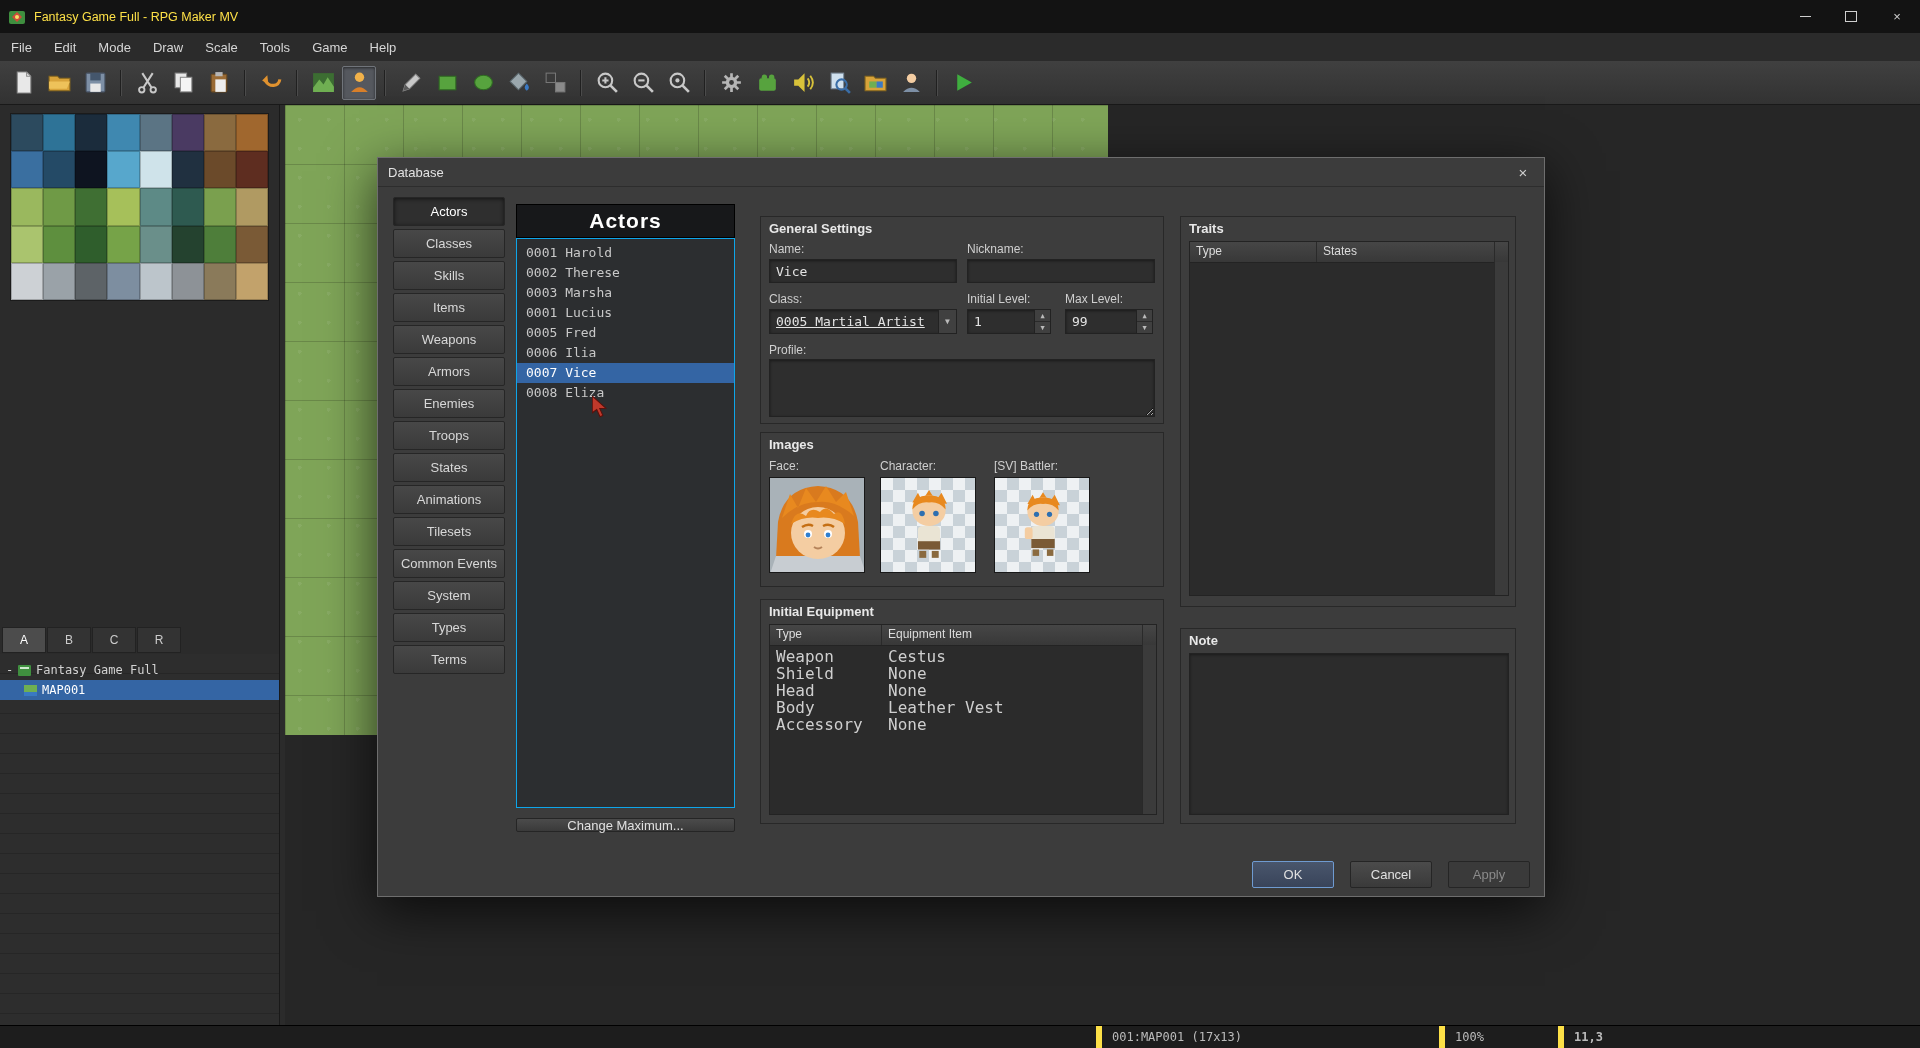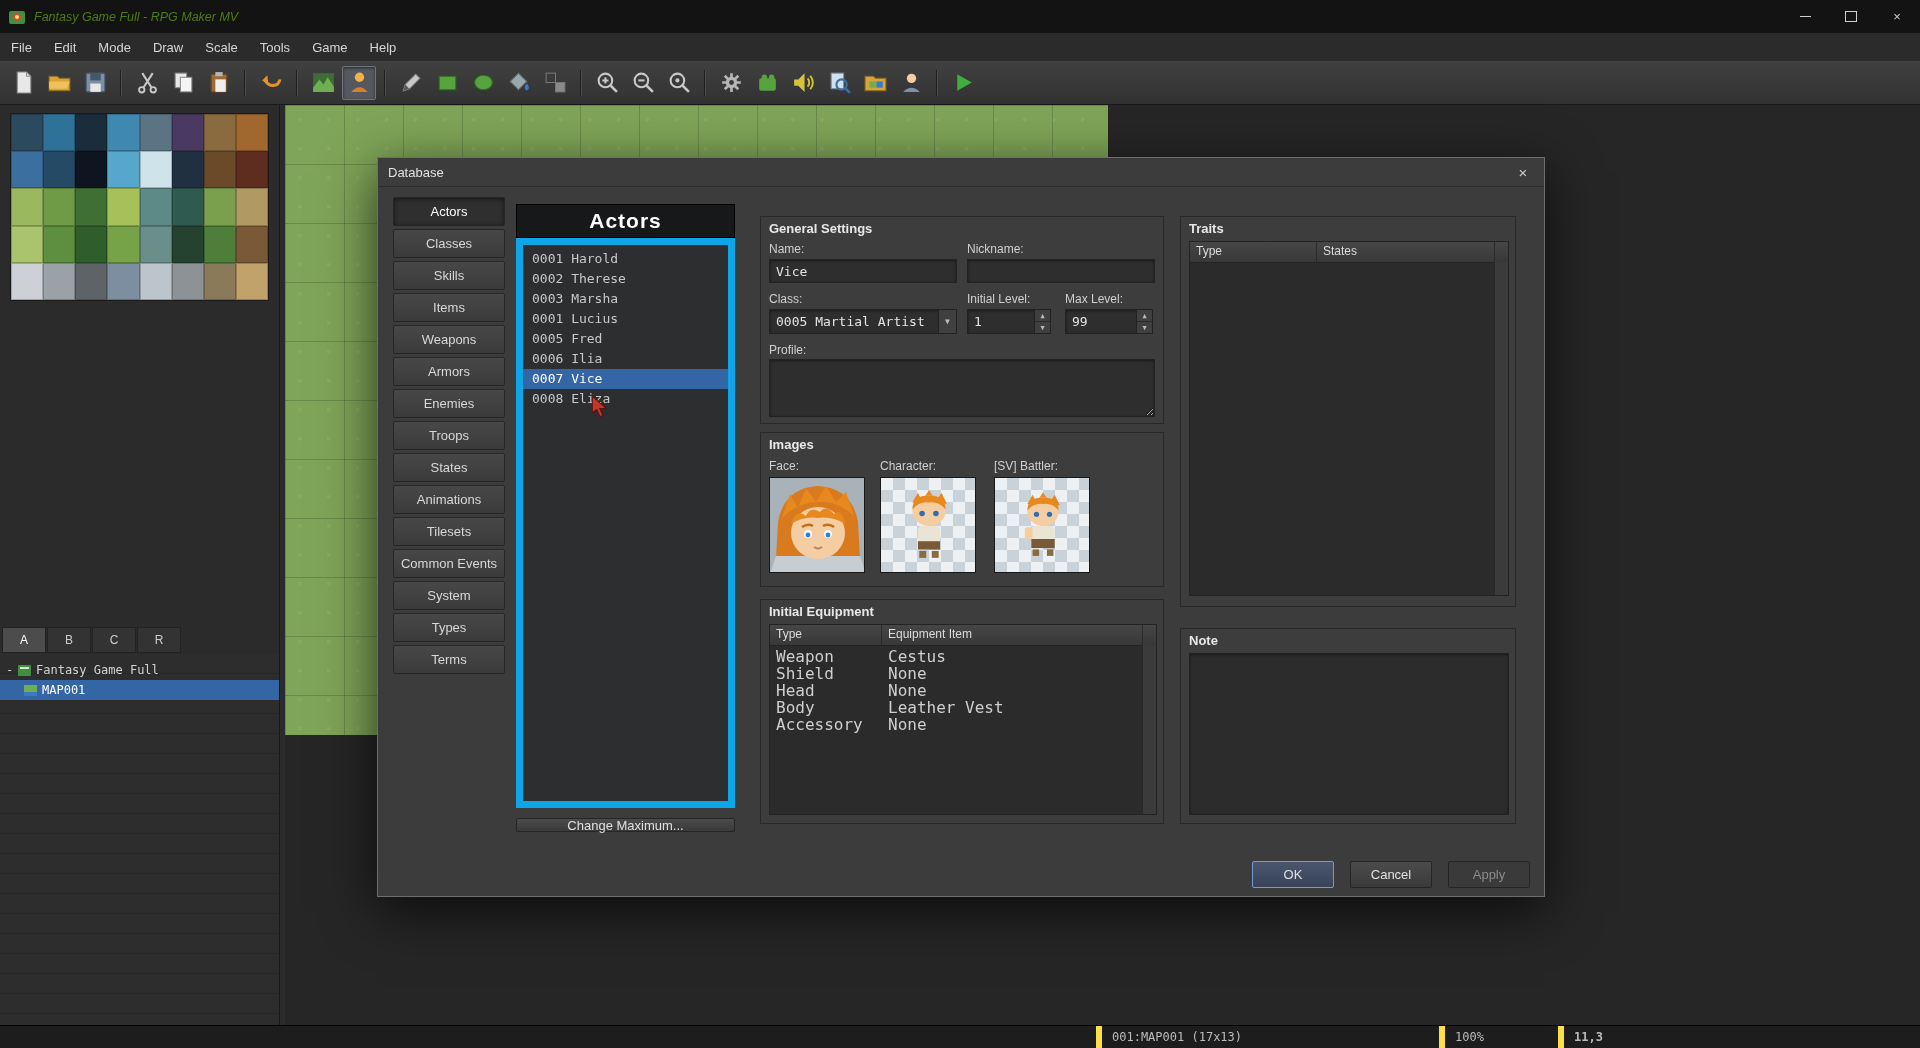--- a/index.html
+++ b/index.html
@@ -2,21 +2,21 @@
 <html><head>
 <meta charset="utf-8">
 <style>
   html,body{margin:0;padding:0;background:#555;}
   .screen{position:relative;width:1920px;height:1048px;background:#2b2b2b;overflow:hidden;
           font-family:"Liberation Sans",sans-serif;color:#ddd;font-size:13px;}
 
   
   .titlebar{position:absolute;left:0;top:0;width:1920px;height:33px;background:#131313;
             display:flex;align-items:center;border-bottom:1px solid #000;}
-  .titlebar .title{font-size:12.5px;color:#4d7c0f;margin-left:8px;font-style:italic;}
+  .titlebar .title{font-size:12.5px;color:#fde047;margin-left:8px;}
   .app-icon{width:18px;height:18px;margin-left:8px;display:flex;}
   .win-btns{margin-left:auto;display:flex;height:100%;}
   .win-btn{width:46px;height:100%;display:flex;align-items:center;justify-content:center;color:#cfcfcf;font-size:13px;}
   .win-max-glyph{width:10px;height:9px;border:1px solid #cfcfcf;display:block;}
   .win-min-glyph{width:11px;height:1px;background:#cfcfcf;display:block;}
 
   .menubar{position:absolute;left:0;top:33px;width:1920px;height:28px;background:#2b2b2b;
            border-bottom:1px solid #1f1f1f;display:flex;align-items:center;color:#d6d6d6;}
   .menubar span{padding:5px 11px;}
 
@@ -66,37 +66,37 @@
              color:#cfcfcf;font-size:15px;}
   .cat-tab{position:absolute;left:15px;width:112px;height:29px;background:linear-gradient(#484848,#3a3a3a);
            border:1px solid #262626;border-radius:2px;color:#d8d8d8;display:flex;align-items:center;
            justify-content:center;box-sizing:border-box;}
   .cat-tab.sel{background:#2f2f2f;box-shadow:inset 0 1px 4px rgba(0,0,0,.6);color:#fff;}
 
   .actors-header{position:absolute;left:138px;top:46px;width:219px;height:34px;background:#17181a;
                  border:1px solid #000;box-sizing:border-box;display:flex;align-items:center;justify-content:center;
                  font-size:21px;font-weight:bold;color:#fff;letter-spacing:1px;}
   .actors-list{position:absolute;left:138px;top:80px;width:219px;height:570px;background:#2c2e30;
-               border:7px solid #0ea5e9;box-sizing:border-box;padding-top:4px;
+               border:1px solid #0ea5e9;box-sizing:border-box;padding-top:4px;
                font-family:"DejaVu Sans Mono",monospace;font-size:13px;color:#c8c8c8;}
   .actor-row{height:20px;line-height:20px;padding-left:9px;white-space:nowrap;}
   .actor-row.sel{background:#3465a4;color:#fff;}
 
   .btn{background:linear-gradient(#4b4b4b,#3a3a3a);border:1px solid #252525;border-radius:2px;color:#e0e0e0;
        display:flex;align-items:center;justify-content:center;box-sizing:border-box;font-size:13px;}
   .btn.focus{background:linear-gradient(#49566c,#39445a);border-color:#6f9bd1;}
   .btn.disabled{color:#8b8b8b;background:#3a3a3a;}
 
   .group{position:absolute;background:#3d3d3d;border:1px solid #282828;box-sizing:border-box;}
   .gtitle{position:absolute;left:8px;top:4px;font-weight:bold;font-size:13px;color:#e8e8e8;}
   .flabel{position:absolute;font-size:12px;color:#cfcfcf;white-space:nowrap;}
   .finput{position:absolute;background:#2e2e2e;border:1px solid #222;box-shadow:inset 0 1px 3px rgba(0,0,0,.45);
           color:#e4e4e4;font-family:"DejaVu Sans Mono",monospace;font-size:13px;padding:0 6px;box-sizing:border-box;outline:none;}
   .combo{display:flex;align-items:center;padding:0;}
-  .combo .cval{flex:1;padding:0 6px;white-space:nowrap;overflow:hidden;}
+  .combo .cval{flex:1;padding:0 6px;white-space:nowrap;overflow:hidden;text-decoration:underline;}
   .combo .arrow{width:17px;height:100%;border-left:1px solid #222;background:#404040;display:flex;
                 align-items:center;justify-content:center;font-size:8px;color:#bbb;flex:none;}
   .spin{display:flex;padding:0;}
   .spin .val{flex:1;display:flex;align-items:center;padding:0 6px;}
   .spin .sbtns{width:15px;display:flex;flex-direction:column;border-left:1px solid #222;flex:none;}
   .spin .sbtns div{flex:1;background:#404040;font-size:7px;color:#bbb;display:flex;align-items:center;justify-content:center;}
   .spin .sbtns div:first-child{border-bottom:1px solid #2a2a2a;}
 
   .thumb{position:absolute;border:1px solid #191919;box-sizing:border-box;overflow:hidden;}
   .checker{background-color:#eef1f3;

